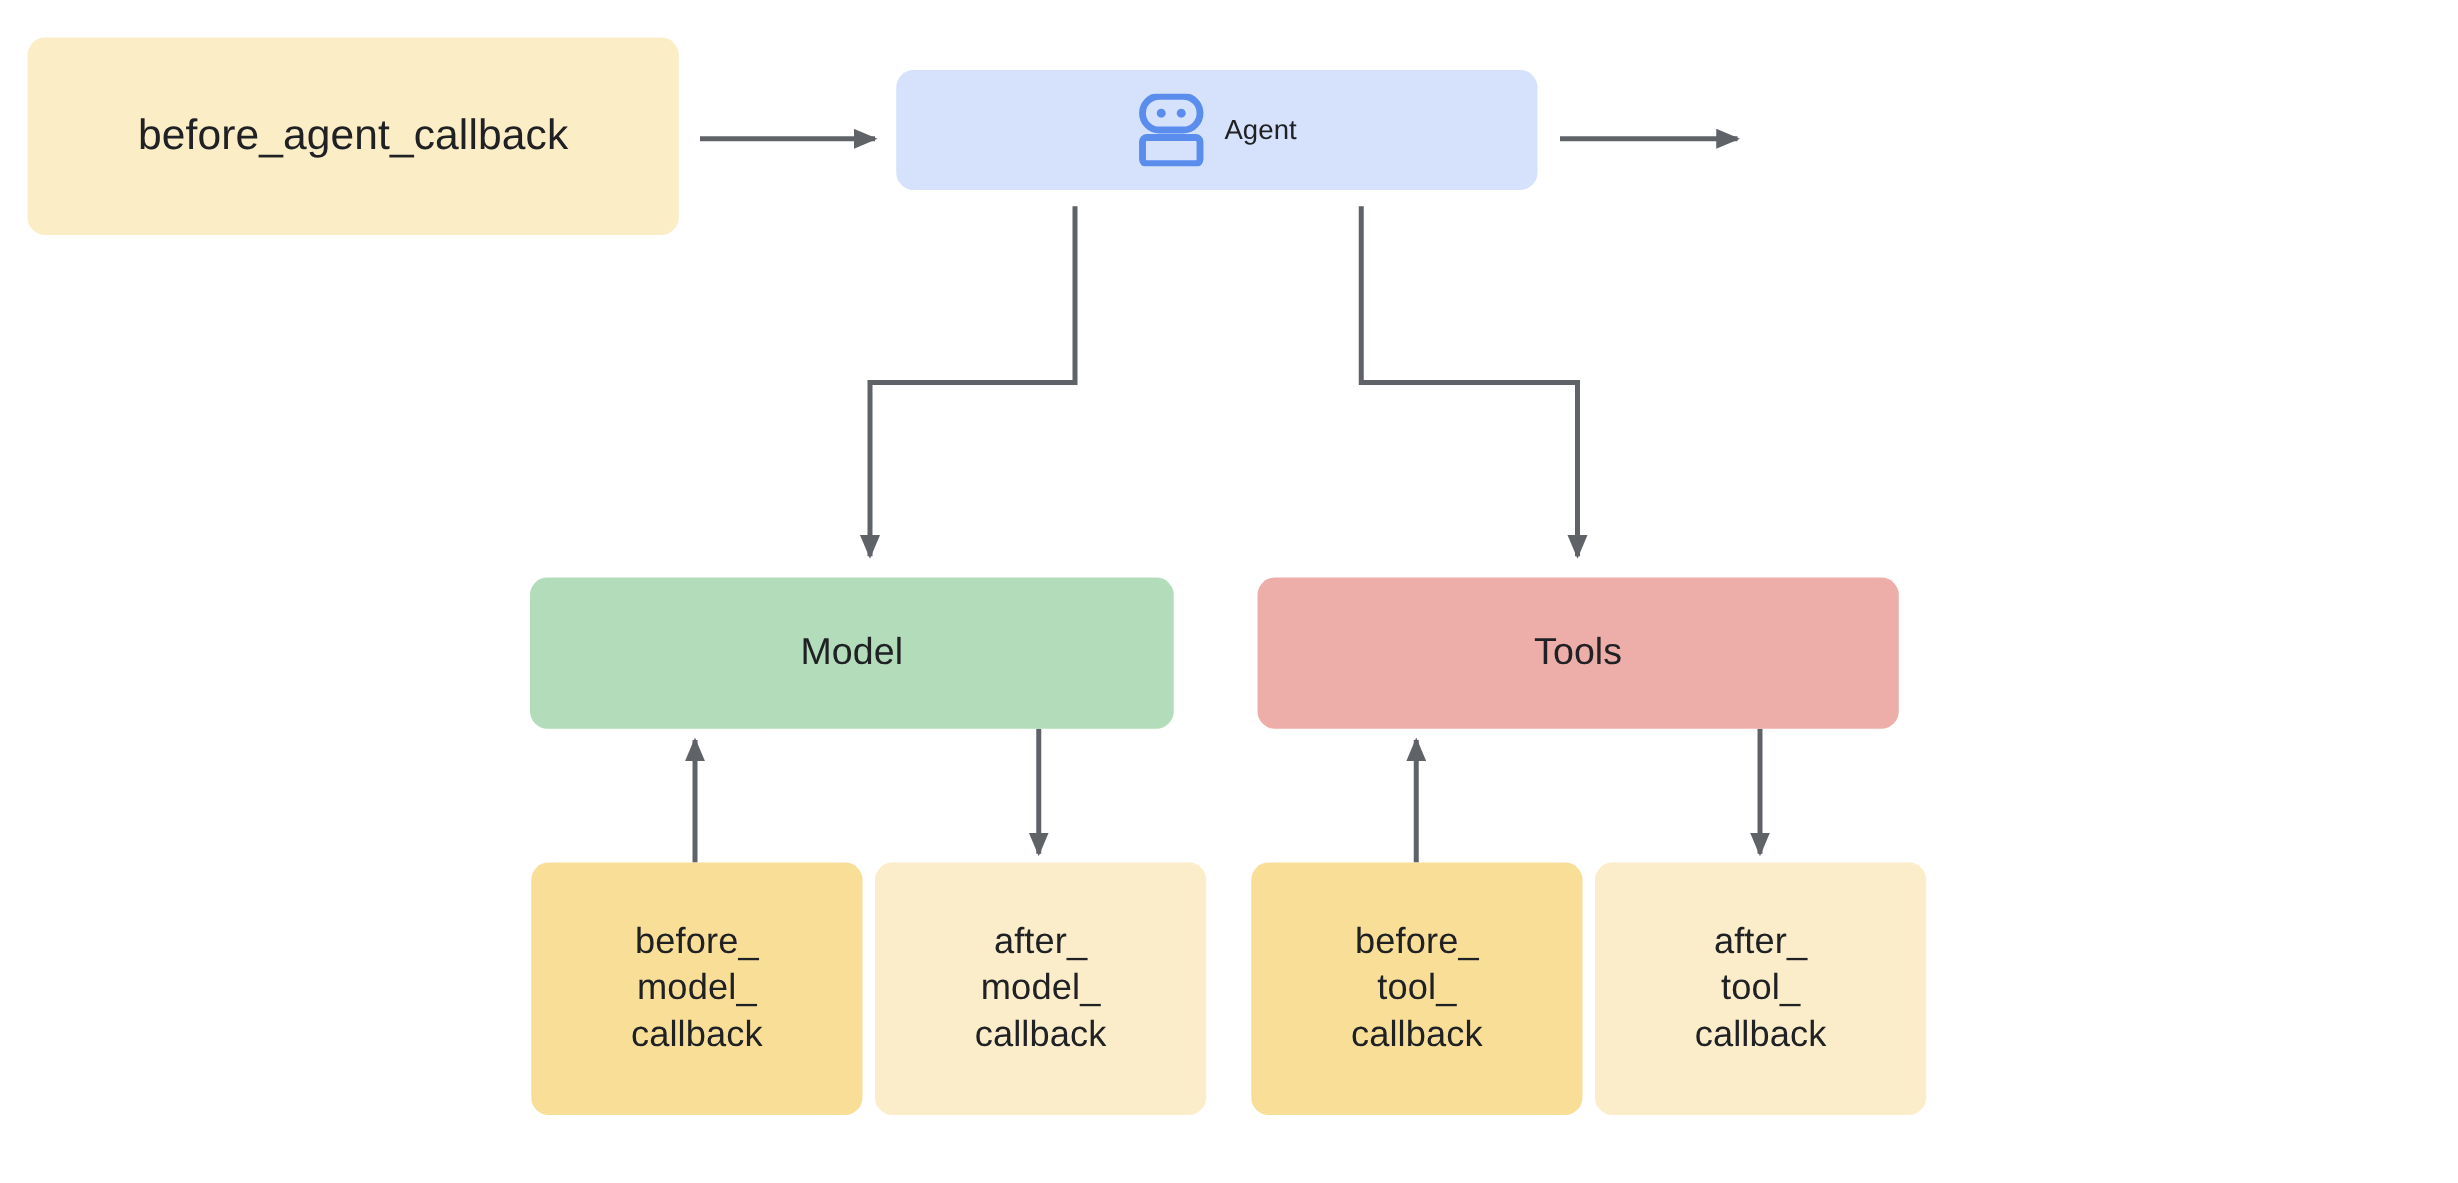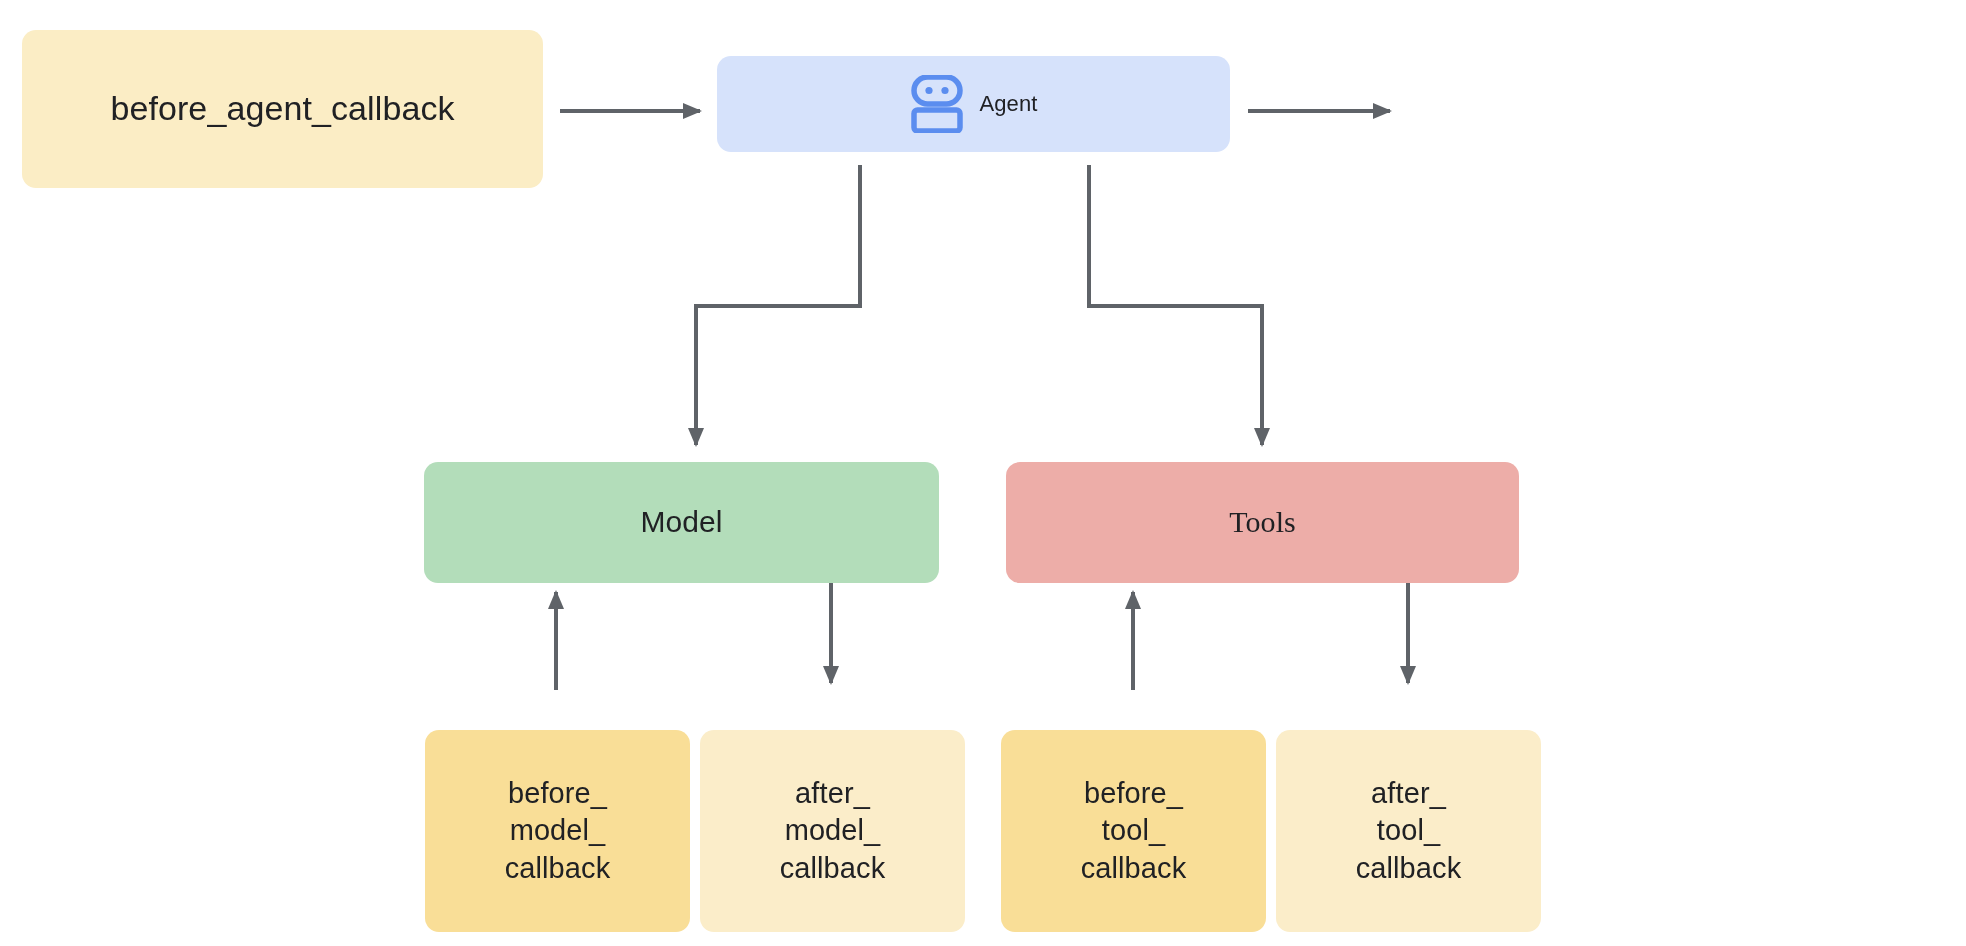--- a/index.html
+++ b/index.html
@@ -62,25 +62,24 @@
     left: 424px; top: 462px;
     width: 515px; height: 121px;
     background: #B3DDBA;
     font-size: 30px;
   }
   #node-tools {
     left: 1006px; top: 462px;
     width: 513px; height: 121px;
     background: #EDADA8;
     font-size: 30px;
-    font-family: Liberation Serif, serif;
-  }
-
-  
-  .cb-node { font-size: 29px; margin-top: 40px; }
+  }
+
+  
+  .cb-node { font-size: 29px; }
   #node-before-model {
     left: 425px; top: 690px;
     width: 265px; height: 202px;
     background: #F9DE97;
   }
   #node-after-model {
     left: 700px; top: 690px;
     width: 265px; height: 202px;
     background: #FBEDC9;
   }

